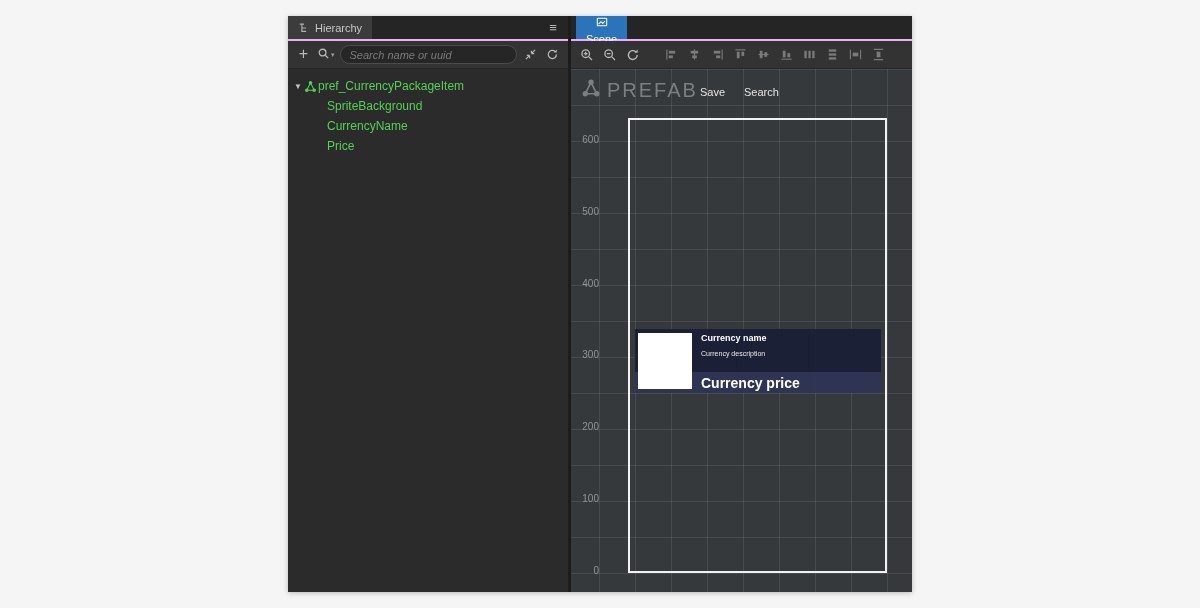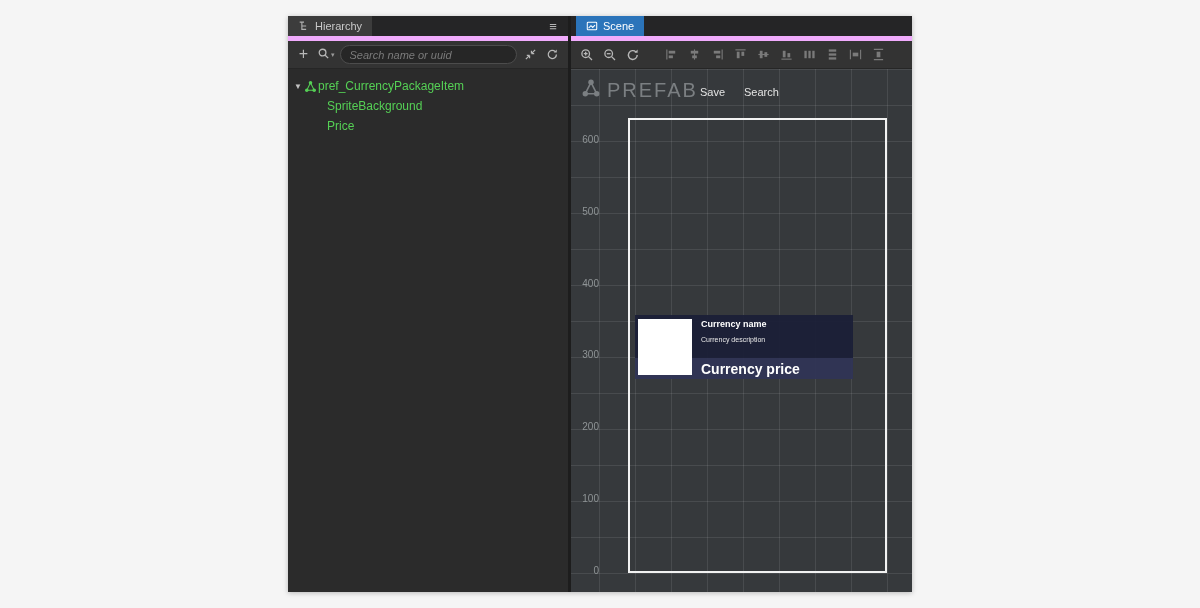--- a/index.html
+++ b/index.html
@@ -3,21 +3,21 @@
 <meta charset="utf-8">
 <style>
   * { margin:0; padding:0; box-sizing:border-box; }
   html,body { width:1200px; height:608px; }
   body { background:#f5f5f5; font-family:"Liberation Sans", sans-serif; position:relative; overflow:hidden; }
 
   .window { position:absolute; left:288px; top:16px; width:624px; height:576px; display:flex; background:#2b2b2b; box-shadow:0 1px 5px rgba(0,0,0,0.25); }
 
   
   .panel-hierarchy { width:283px; flex:none; display:flex; flex-direction:column; border-right:3px solid #1d1d1d; }
-  .tabbar { height:25px; flex:none; background:#252526; display:flex; align-items:stretch; border-bottom:5px solid #f0abfc; }
+  .tabbar { height:25px; flex:none; background:#252526; display:flex; align-items:stretch; border-bottom:2px solid #f0abfc; }
   .tab { display:flex; align-items:center; gap:5px; padding:0 10px; font-size:11px; color:#c9c9c9; background:#3c3c3c; cursor:default; }
   .tab .ticon { display:flex; align-items:center; }
   .tabbar .spacer { flex:1; }
   .menu-btn { width:30px; display:flex; align-items:center; justify-content:center; color:#b5b5b5; font-size:13px; }
 
   .toolbar { height:28px; flex:none; background:#333333; display:flex; align-items:center; padding:0 7px; gap:5px; border-bottom:1px solid #262626; }
   .ibtn { min-width:17px; height:18px; display:flex; align-items:center; justify-content:center; color:#b8b8b8; font-size:14px; border-radius:2px; }
   .ibtn svg { display:block; }
   .ibtn.dim { color:#7a7a7a; }
   .plus { font-size:16px; line-height:1; padding-bottom:2px; }
@@ -28,21 +28,21 @@
 
   .tree { flex:1; background:#2b2b2b; padding-top:7px; font-size:12px; overflow:hidden; }
   .trow { height:20px; display:flex; align-items:center; color:#55d055; cursor:default; }
   .trow .caret { width:14px; padding-left:6px; font-size:8px; color:#c2c2c2; flex:none; }
   .trow .node-icon { width:16px; display:flex; align-items:center; justify-content:center; flex:none; }
   .trow.child { padding-left:39px; }
 
   
   .panel-scene { flex:1; display:flex; flex-direction:column; min-width:0; }
   .panel-scene .tabbar { padding-left:5px; }
-  .tab.scene { background:#2b74ba; color:#ffffff; }
+  .tab.scene { background:#2b74ba; color:#ffffff;flex-direction:column; }
   .scene-toolbar { height:28px; gap:6px; }
   .tsep { width:10px; }
 
   .canvas { position:relative; flex:1; overflow:hidden; background-color:#36393c;
     background-image:
       linear-gradient(to right,  rgba(255,255,255,0.09) 1px, transparent 1px),
       linear-gradient(to bottom, rgba(255,255,255,0.09) 1px, transparent 1px);
     background-size:36px 36px, 36px 36px;
     background-position:28px 0px, 0px 0px;
   }
@@ -50,21 +50,21 @@
   .prefab-header { position:absolute; left:10px; top:9px; display:flex; align-items:center; gap:6px; color:#7b7f82; }
   .prefab-word { font-size:20px; letter-spacing:2px; color:#7b7f82; }
   .hdr-btn { position:absolute; top:15px; height:16px; display:flex; align-items:center; color:#e4e4e4; font-size:11px; background:transparent; border:none; font-family:"Liberation Sans", sans-serif; cursor:default; }
   .hdr-btn.save { left:129px; }
   .hdr-btn.close { left:173px; }
 
   .ruler-label { position:absolute; left:5px; width:23px; text-align:right; font-size:10px; color:#8f9496; }
 
   .design-frame { position:absolute; left:57px; top:49px; width:259px; height:455px; border:2px solid #f2f2f2; }
 
-  .preview { position:absolute; left:64px; top:246px; width:218px; height:64px; }
+  .preview { position:absolute; left:64px; top:260px; width:246px; height:64px; }
   .preview .band-top { position:absolute; left:0; top:0; width:100%; height:43px; background:rgba(26,30,55,0.93); }
   .preview .band-bottom { position:absolute; left:0; top:43px; width:100%; height:21px; background:rgba(47,52,86,0.93); }
   .preview .icon-box { position:absolute; left:3px; top:4px; width:54px; height:56px; background:#ffffff; }
   .preview .p-name  { position:absolute; left:66px; top:4px;  font-size:9px; font-weight:bold; color:#ffffff; }
   .preview .p-desc  { position:absolute; left:66px; top:21px; font-size:7px; color:#e8e8e8; }
   .preview .p-price { position:absolute; left:66px; top:46px; font-size:14px; font-weight:bold; color:#ffffff; }
 </style>
 </head>
 <body>
 
@@ -120,20 +120,23 @@
               <circle cx="3" cy="11" r="1.9" fill="#55d055"></circle>
               <circle cx="11" cy="11" r="1.9" fill="#55d055"></circle>
           </svg>
         </span>
         <span>pref_CurrencyPackageItem</span>
       </div>
       <div class="trow child">
           <span>SpriteBackground</span>
         </div>
       <div class="trow child">
+          <span>CurrencyName</span>
+        </div>
+      <div class="trow child">
           <span>Price</span>
         </div>
     </div>
   </div>
 
   <div class="panel-scene">
     <div class="tabbar">
       <div class="tab scene">
         <span class="ticon">
           <svg width="12" height="12" viewBox="0 0 14 14" fill="none" stroke="#ffffff" stroke-width="1.2">

